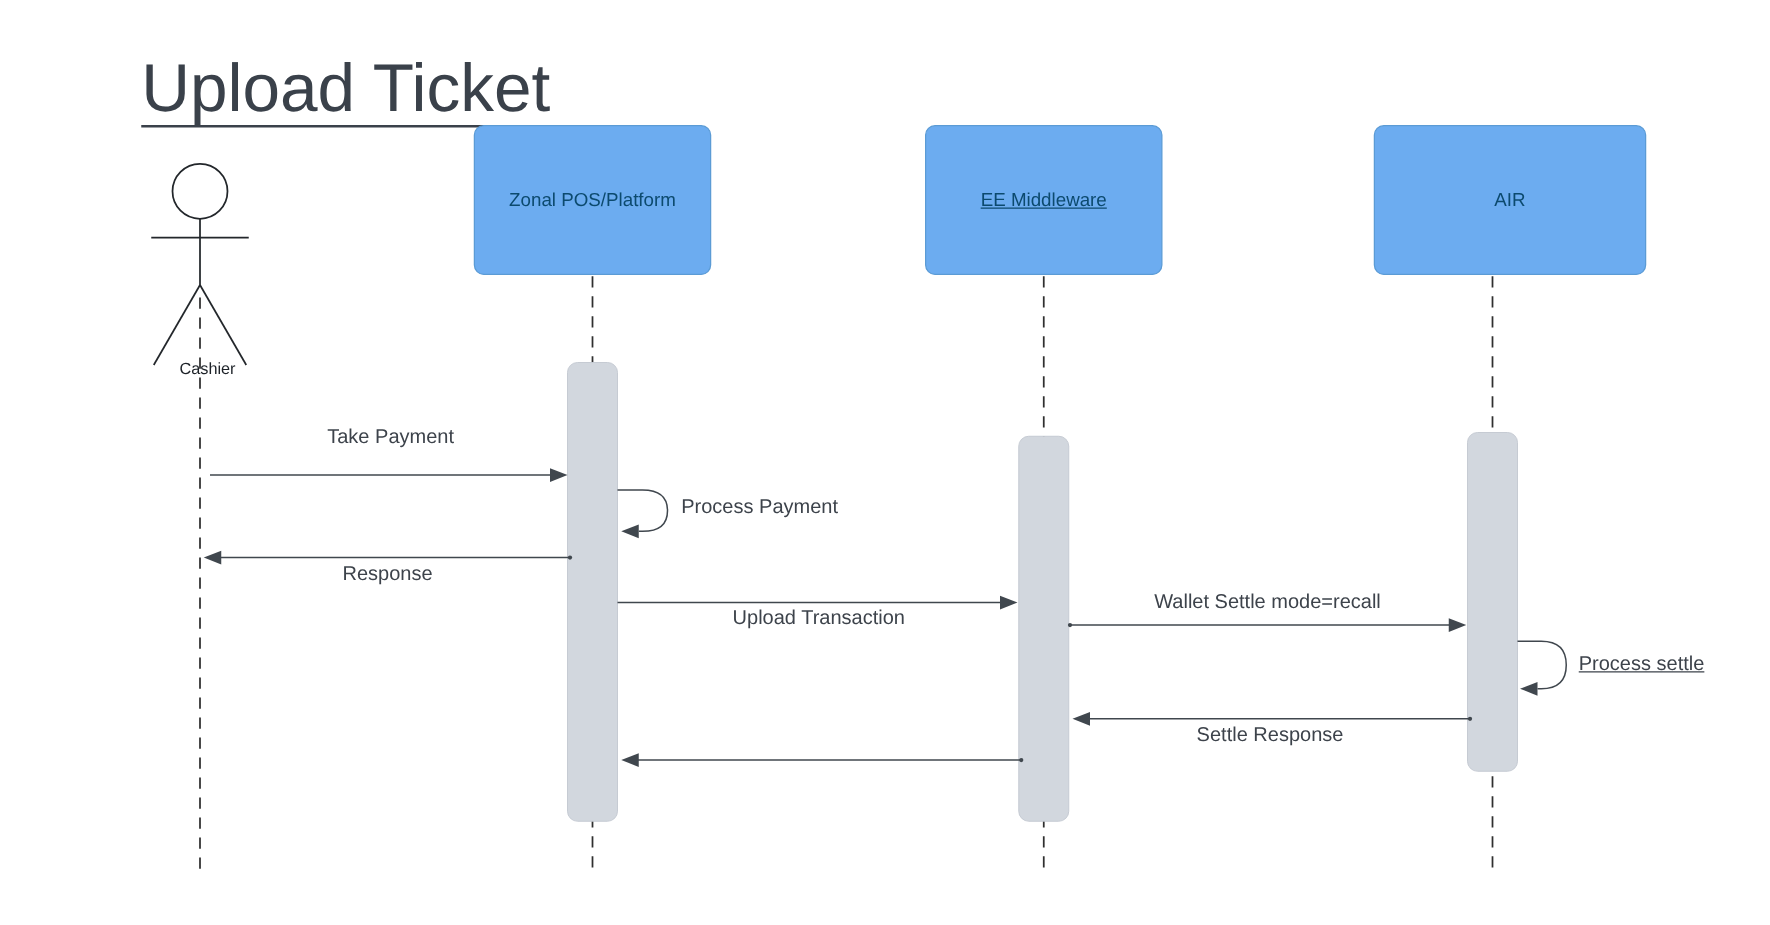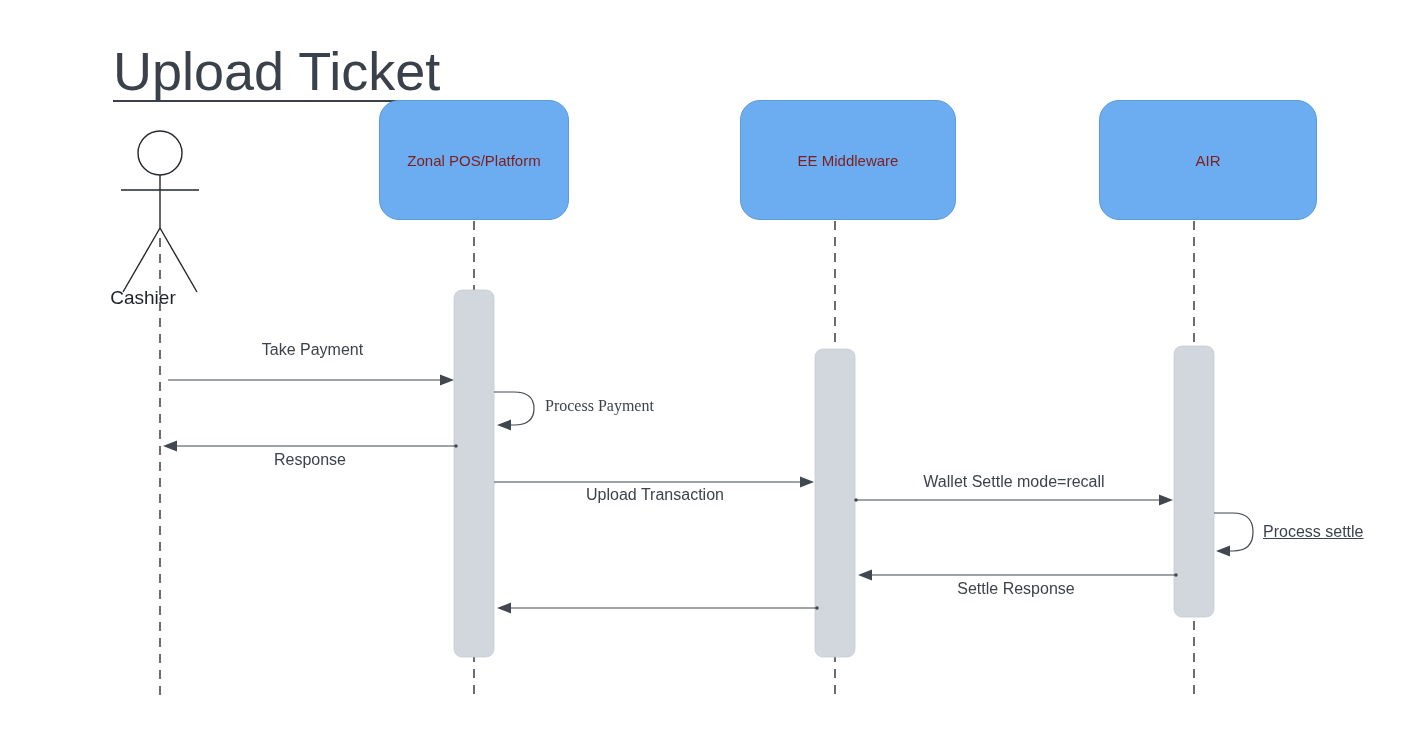--- a/index.html
+++ b/index.html
@@ -45,46 +45,46 @@
     fill: none;
   }
   .arrow-head { fill: var(--line, #40474e); stroke: none; }
   .endpoint-dot { fill: var(--line, #40474e); }
   .actor-stroke { stroke: #23272b; stroke-width: 1.4; fill: none; }
   .actor-head { fill: #ffffff; }
   .participant {
     position: absolute;
     top: 100px;
     height: 120px;
-    border-radius: 20px;
+    border-radius: 8px;
     background: var(--participant-fill, #6cacf0);
     border: 1px solid var(--participant-border, #5b9bd5);
     box-sizing: border-box;
     display: flex;
     align-items: center;
     justify-content: center;
     font-size: 15px;
-    color: #7f1d1d;
+    color: #0c4a6e;
   }
   .msg-label {
     position: absolute;
     font-size: 16px;
     line-height: 19px;
     color: var(--text, #3d434b);
     text-align: center;
     white-space: nowrap;
   }
   .msg-label.left { text-align: left; }
   .actor-label {
     position: absolute;
-    left: 93px;
+    left: 116px;
     top: 287px;
     width: 100px;
     text-align: center;
-    font-size: 19px;
+    font-size: 13px;
     color: #1d2228;
   }
 </style>
 </head>
 <body>
 
 <div class="canvas">
 
   <h1 class="title">Upload Ticket</h1>
 
@@ -148,30 +148,30 @@
       <line class="actor-stroke" x1="160" y1="175" x2="160" y2="228"></line>
       <line class="actor-stroke" x1="121" y1="190" x2="199" y2="190"></line>
       <line class="actor-stroke" x1="160" y1="228" x2="123" y2="292"></line>
       <line class="actor-stroke" x1="160" y1="228" x2="197" y2="292"></line>
     </g>
   </svg>
 
   <div class="participant" style="left:379px; width:190px;">
     <span>Zonal POS/Platform</span>
   </div>
-  <div class="participant" style="left:740px; width:216px;">
+  <div class="participant" style="left:740px; width:190px;text-decoration:underline;">
     <span>EE Middleware</span>
   </div>
   <div class="participant" style="left:1099px; width:218px;">
     <span>AIR</span>
   </div>
 
   <div class="actor-label">Cashier</div>
 
   <div class="msg-label" style="left:170px; top:340px; width:285px;">Take Payment</div>
-  <div class="msg-label left" style="left:545px; top:396px; width:200px;font-family:Liberation Serif, serif;">Process Payment</div>
+  <div class="msg-label left" style="left:545px; top:396px; width:200px;">Process Payment</div>
   <div class="msg-label" style="left:494px; top:485px; width:322px;">Upload Transaction</div>
   <div class="msg-label" style="left:165px; top:450px; width:290px;">Response</div>
   <div class="msg-label" style="left:855px; top:472px; width:318px;">Wallet Settle mode=recall</div>
   <div class="msg-label left" style="left:1263px; top:522px; width:150px;text-decoration:underline;">Process settle</div>
   <div class="msg-label" style="left:857px; top:579px; width:318px;">Settle Response</div>
 
 </div>
 
 </body></html>

